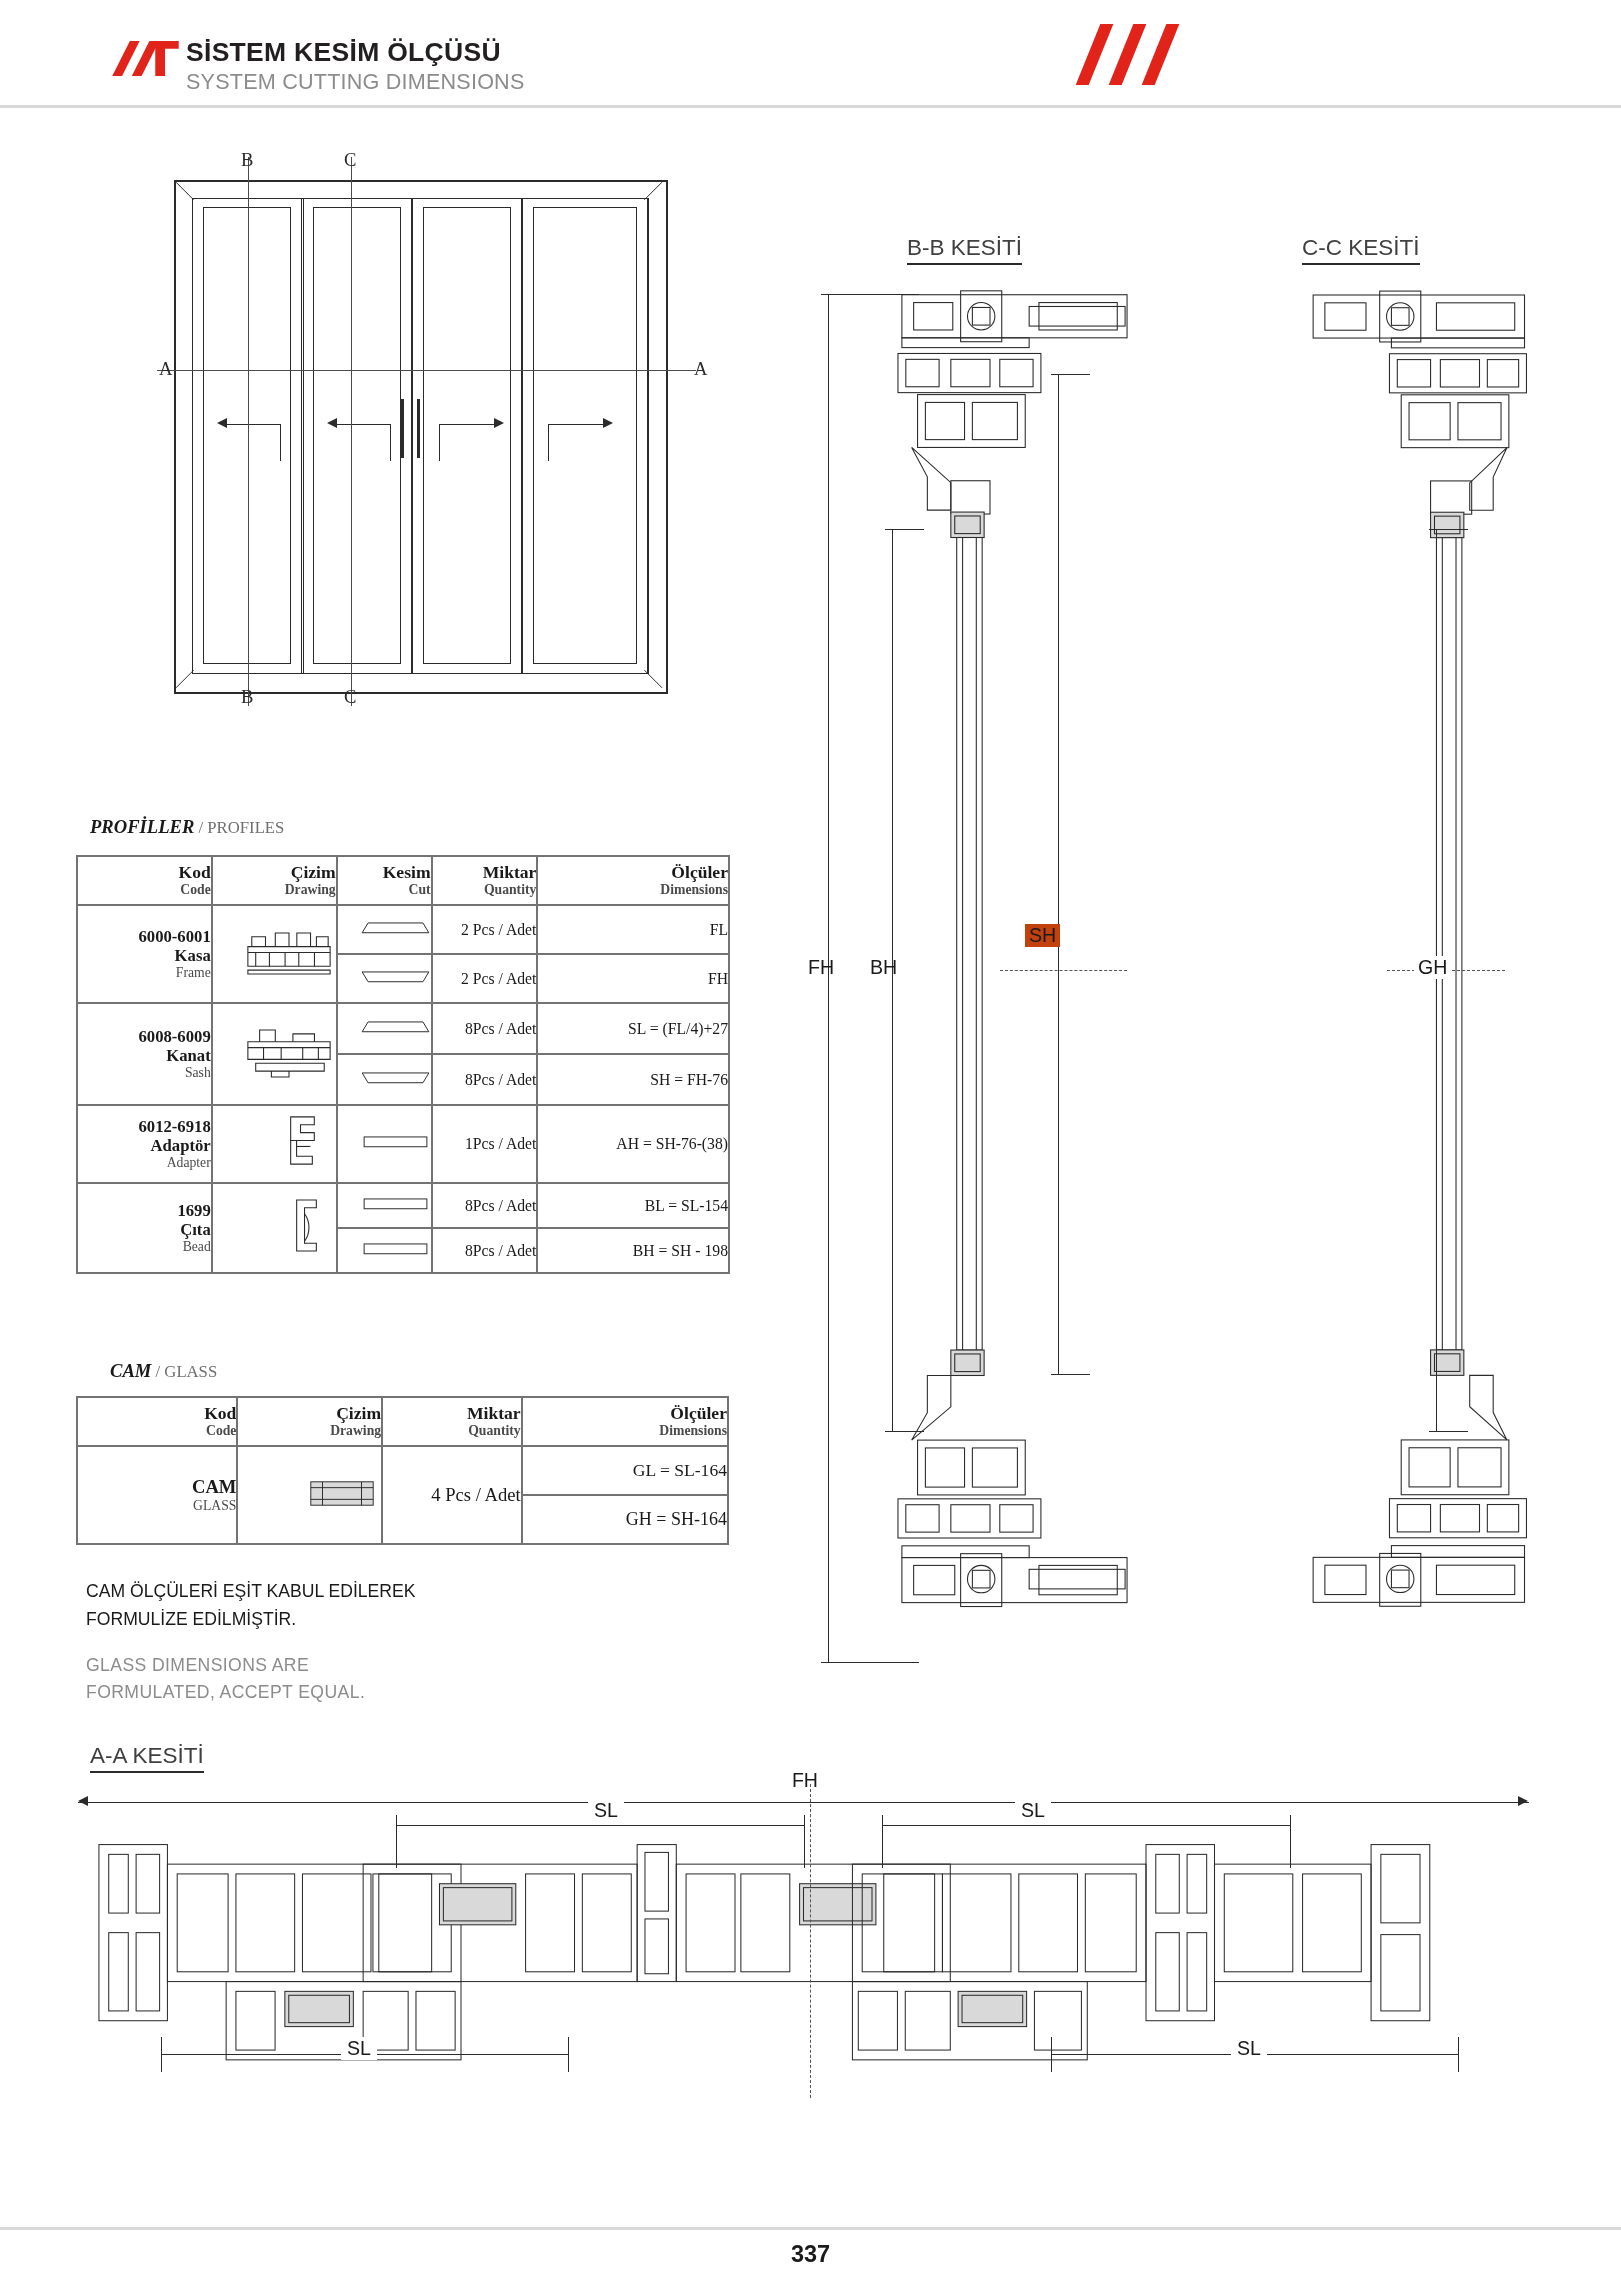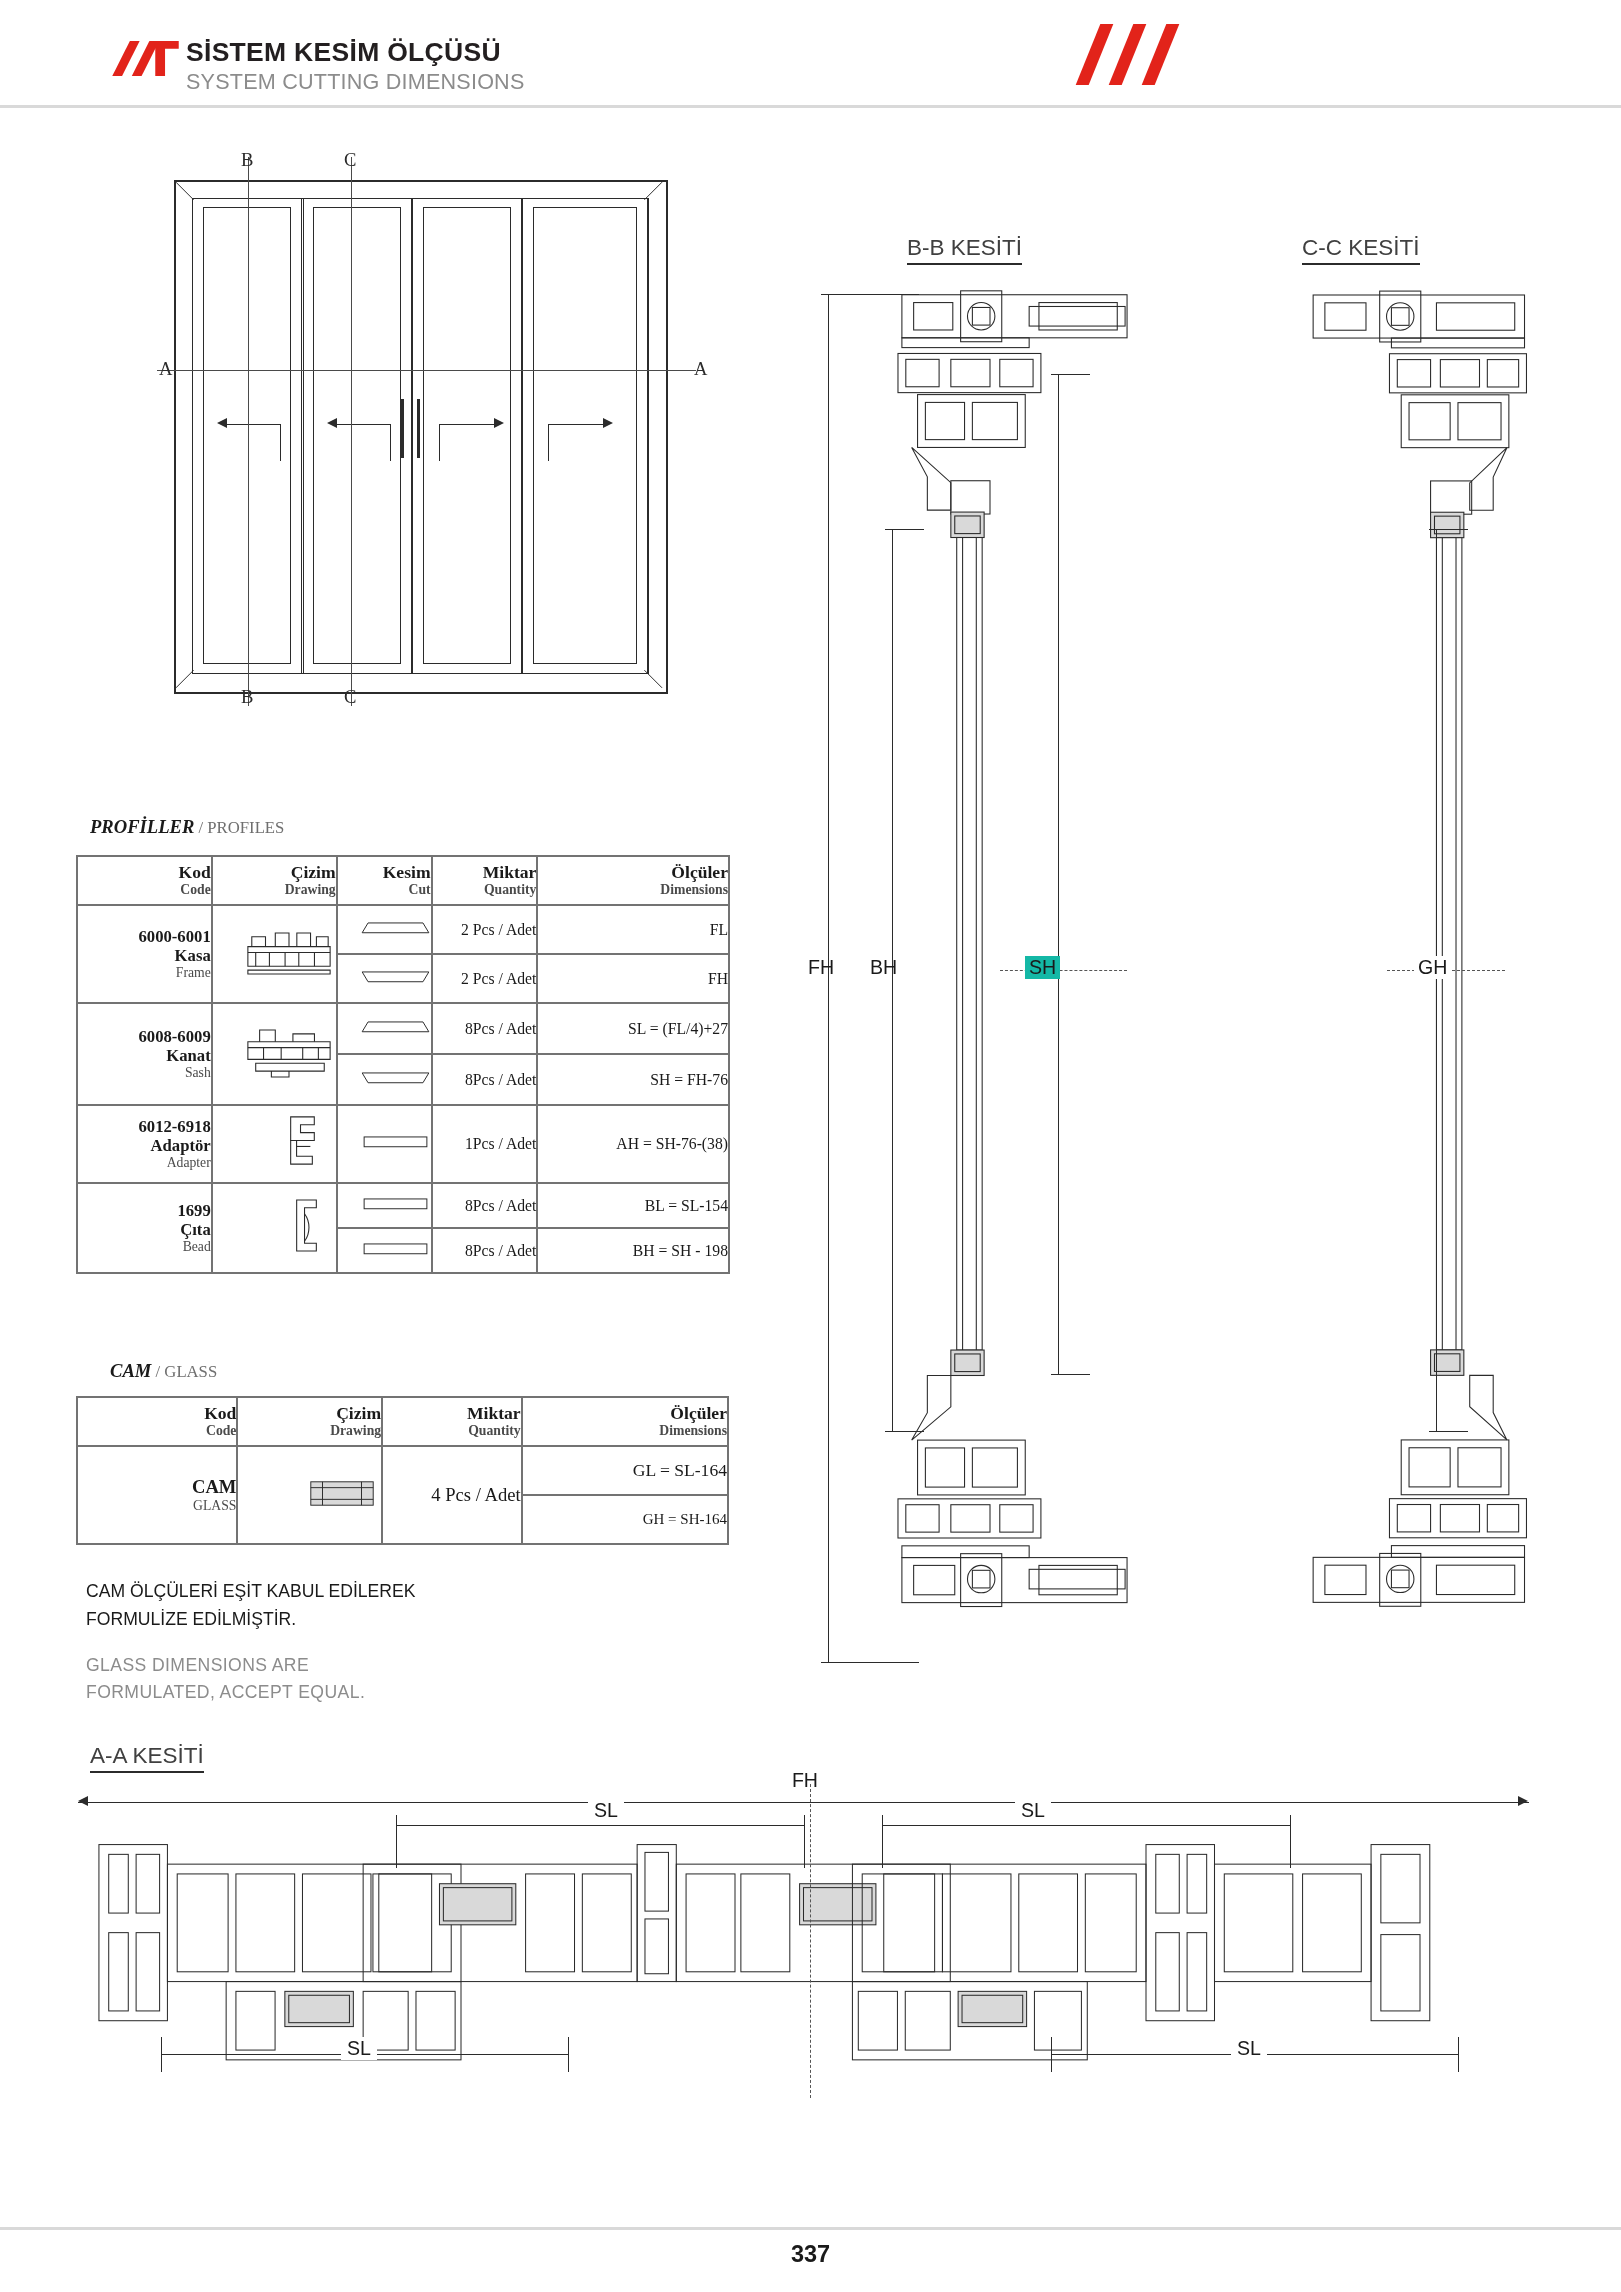--- a/index.html
+++ b/index.html
@@ -378,21 +378,21 @@
           <line x1="8" y1="16" x2="72" y2="16" stroke="#2b2b2b" stroke-width="1"></line>
           <line x1="8" y1="28" x2="72" y2="28" stroke="#2b2b2b" stroke-width="1"></line>
           <line x1="20" y1="10" x2="20" y2="34" stroke="#2b2b2b" stroke-width="1"></line>
           <line x1="60" y1="10" x2="60" y2="34" stroke="#2b2b2b" stroke-width="1"></line>
         </svg>
       </td>
       <td rowspan="2" class="cell-txt" style="font-size:18.6px;">4 Pcs / Adet</td>
       <td class="cell-txt" style="height:47px;font-size:17.6px;">GL = SL-164</td>
     </tr>
     <tr>
-      <td class="cell-txt" style="height:47px;font-size:15px;">GH = SH-164</td>
+      <td class="cell-txt" style="height:47px;font-size:18px;">GH = SH-164</td>
     </tr>
   </tbody>
     </table>
 
   <div class="note dark" style="left:86px;top:1580px;">CAM ÖLÇÜLERİ EŞİT KABUL EDİLEREK</div>
   <div class="note dark" style="left:86px;top:1608px;">FORMULİZE EDİLMİŞTİR.</div>
   <div class="note grey" style="left:86px;top:1654px;">GLASS DIMENSIONS ARE</div>
   <div class="note grey" style="left:86px;top:1681px;">FORMULATED, ACCEPT EQUAL.</div>
 
   <div class="sec-cap" style="left:907px;top:235px;">
@@ -460,21 +460,21 @@
 
   <div class="ln v1" style="left:892px;top:529px;height:902px;"></div>
   <div class="ln h1" style="left:885px;top:529px;width:39px;"></div>
   <div class="ln h1" style="left:885px;top:1431px;width:39px;"></div>
   <div class="dim" style="left:870px;top:956px;">BH</div>
 
   <div class="ln v1" style="left:1058px;top:374px;height:1000px;"></div>
   <div class="ln h1" style="left:1051px;top:374px;width:39px;"></div>
   <div class="ln h1" style="left:1051px;top:1374px;width:39px;"></div>
   <div class="dash-h" style="left:1000px;top:970px;width:127px;"></div>
-  <div class="dim" style="left:1025px;top:956px;background:#14b8a6;padding:0 3.9px;">SH</div>
+  <div class="dim" style="left:1025px;top:924px;background:#c2410c;padding:0 3.9px;">SH</div>
 
   <div class="sec-cap" style="left:1302px;top:235px;">
     <span>C-C KESİTİ</span>
     <span class="ul"></span>
   </div>
 
   <svg style="position:absolute;left:1274px;top:284px;" width="274" height="1392" viewBox="0 0 280 1420">
     <g stroke="#2b2b2b" fill="none" stroke-width="1.1">
       <rect x="40" y="10" width="216" height="44"></rect>
       <rect x="52" y="18" width="42" height="28"></rect>

